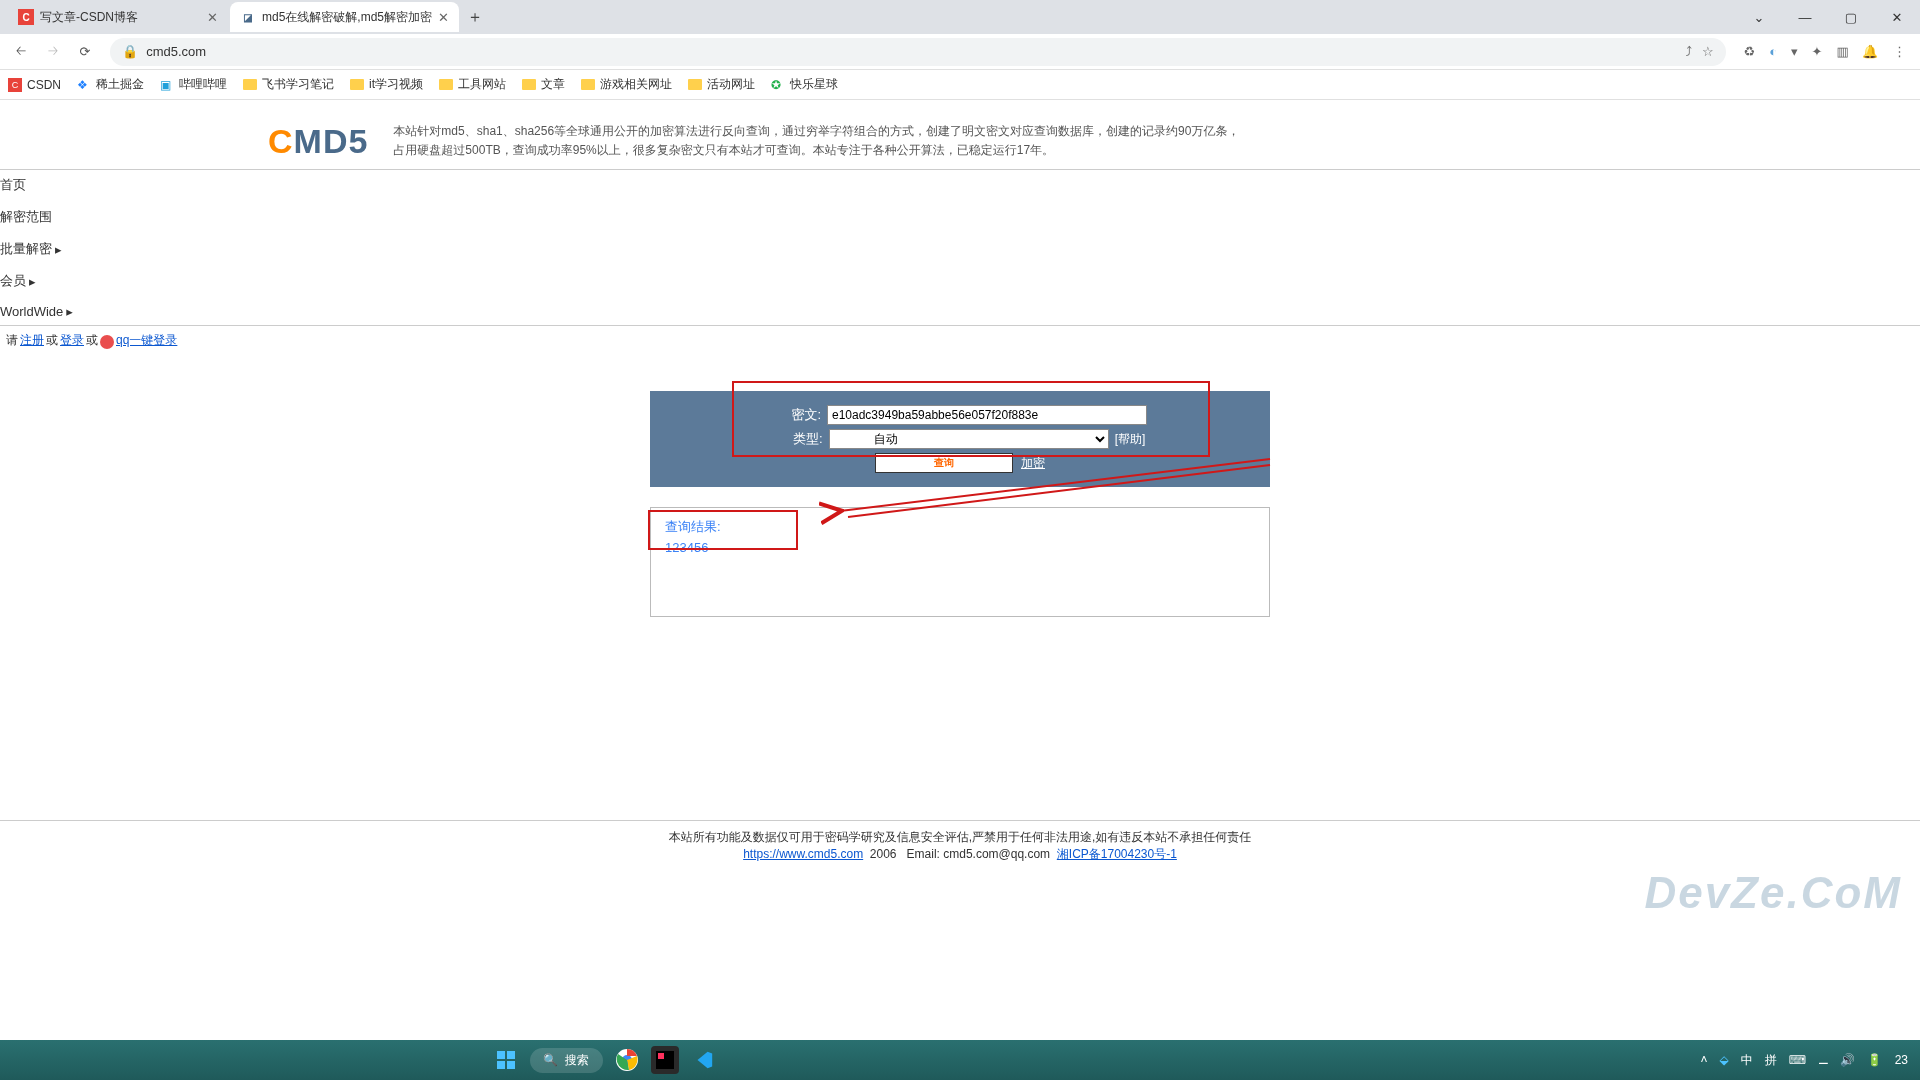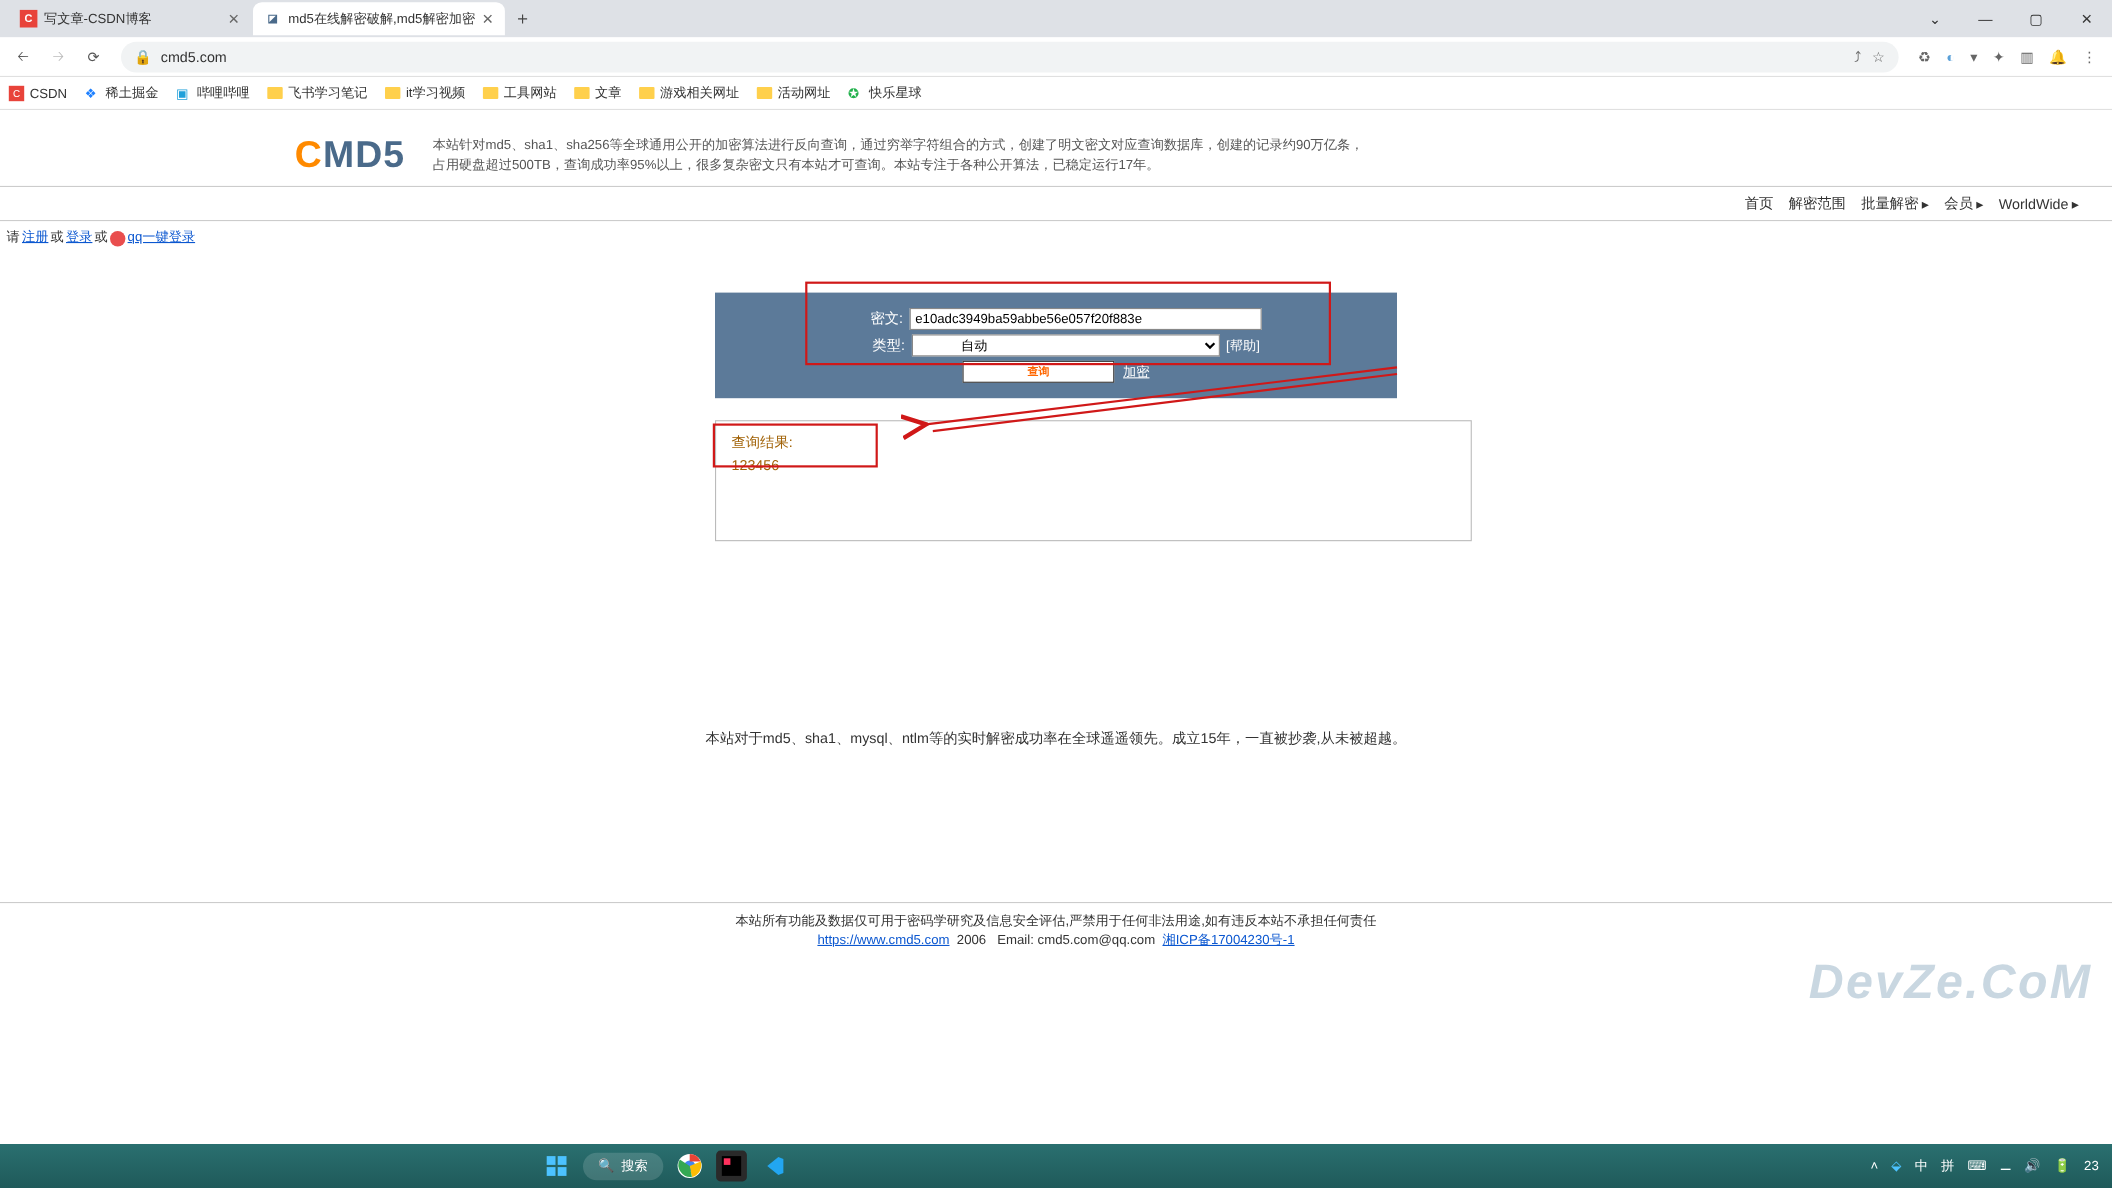--- a/index.html
+++ b/index.html
@@ -27,40 +27,40 @@
   .bm-icon { width: 14px; height: 14px; display: inline-block; }
 
   
   .page { position: relative; }
   .header { display: flex; padding: 22px 0 8px 268px; background: #fff; gap: 17px; }
   .logo { font-size: 34px; font-weight: bold; letter-spacing: 1px; }
   .logo .c { color: #ff8a00; }
   .logo .md5 { color: #4a6a8a; }
   .header-desc { font-size: 12px; color: #555; line-height: 1.6; margin-left: 8px; max-width: 1010px; }
 
-  .top-menu { display: flex; justify-content: flex-end; padding: 6px 30px 6px 0; border-bottom: 1px solid #ccc; border-top: 1px solid #ccc; gap: 14px; font-size: 13px; color: #333; background:#fff;}
+  .top-menu { display: flex; justify-content: flex-end; padding: 6px 30px 6px 0; border-bottom: 1px solid #ccc; border-top: 1px solid #ccc; gap: 14px; font-size: 13px; color: #333; background:#fff;flex-direction:column;}
   .top-menu .menu-item { display: flex; align-items: center; gap: 3px; }
 
   .login-line { padding: 6px 6px; font-size: 12px; color: #333; display: flex; align-items: center; gap: 2px; }
   .login-line a { color: #0b57d0; text-decoration: underline; }
   .qq-icon { width: 14px; height: 14px; background: #e94e4e; border-radius: 50%; display: inline-block; position: relative; top:1px;}
 
   .main-area { width: 620px; margin: 36px auto 0; }
   .query-box { background: #5c7a99; padding: 14px 0; position: relative; }
   .query-row { display: flex; align-items: center; justify-content: center; margin-bottom: 4px; gap: 6px; }
   .query-row label { color: #fff; font-size: 13px; width: 48px; text-align: right; }
   .query-input { width: 320px; height: 20px; border: 1px solid #888; padding: 0 4px; font-size: 12px; font-family: inherit; }
   .query-select { width: 280px; height: 20px; border: 1px solid #888; font-size: 12px; background: #fff; padding-left: 40px; }
   .help-link { color: #fff; font-size: 12px; }
   .submit-row { display: flex; justify-content: center; gap: 8px; margin-top: 4px; align-items: center;}
   .submit-btn { width: 138px; height: 20px; background: #fff; border: 1px solid #333; color: #ff6600; font-size: 10px; font-weight: bold; cursor: pointer; }
   .encrypt-link { color: #fff; font-size: 12px; text-decoration: underline; }
 
   .red-box-top { position: absolute; border: 2px solid #d01818; pointer-events: none; }
-  .result-box { width: 688px; height: 110px; margin: 20px auto 0; border: 1px solid #bbb; padding: 10px 14px; font-size: 13px; color: #a16207; position: relative; }
+  .result-box { width: 620px; height: 110px; margin: 20px auto 0; border: 1px solid #bbb; padding: 10px 14px; font-size: 13px; color: #3b82f6; position: relative; }
   .red-box-result { position: absolute; border: 2px solid #d01818; pointer-events: none; }
 
   .arrow-svg { position: absolute; pointer-events: none; }
 
   .footer-desc { text-align: center; font-size: 13px; color: #333; margin-top: 170px; }
   .footer-legal { text-align: center; font-size: 12px; color: #333; border-top: 1px solid #ccc; padding: 8px 0; position: absolute; top: 720px; left: 0; right: 0; }
   .footer-legal a { color: #0b57d0; text-decoration: underline; }
 
   .watermark { position: absolute; right: 18px; top: 768px; font-size: 44px; color: rgba(100,140,170,0.35); font-style: italic; font-weight: bold; letter-spacing: 2px; }
 
@@ -228,21 +228,20 @@
       <defs>
           <marker id="ah" markerWidth="12" markerHeight="12" refX="2" refY="6" orient="auto">
             <path d="M12,1 L1,6 L12,11" fill="none" stroke="#d01818" stroke-width="2"></path>
           </marker>
         </defs>
       <line x1="470" y1="8" x2="40" y2="60" stroke="#d01818" stroke-width="2" marker-end="url(#ah)"></line>
       <line x1="470" y1="14" x2="48" y2="66" stroke="#d01818" stroke-width="2"></line>
     </svg>
   </div>
 
-  <div class="footer-desc">本站对于md5、sha1、mysql、ntlm等的实时解密成功率在全球遥遥领先。成立15年，一直被抄袭,从未被超越。</div>
 
   <div class="footer-legal">
     <div>本站所有功能及数据仅可用于密码学研究及信息安全评估,严禁用于任何非法用途,如有违反本站不承担任何责任</div>
     <div>
       <a>https://www.cmd5.com</a>
       &nbsp;<span>2006</span>
       &nbsp;&nbsp;<span>Email: cmd5.com@qq.com</span>
       &nbsp;<a>湘ICP备17004230号-1</a>
     </div>
   </div>

